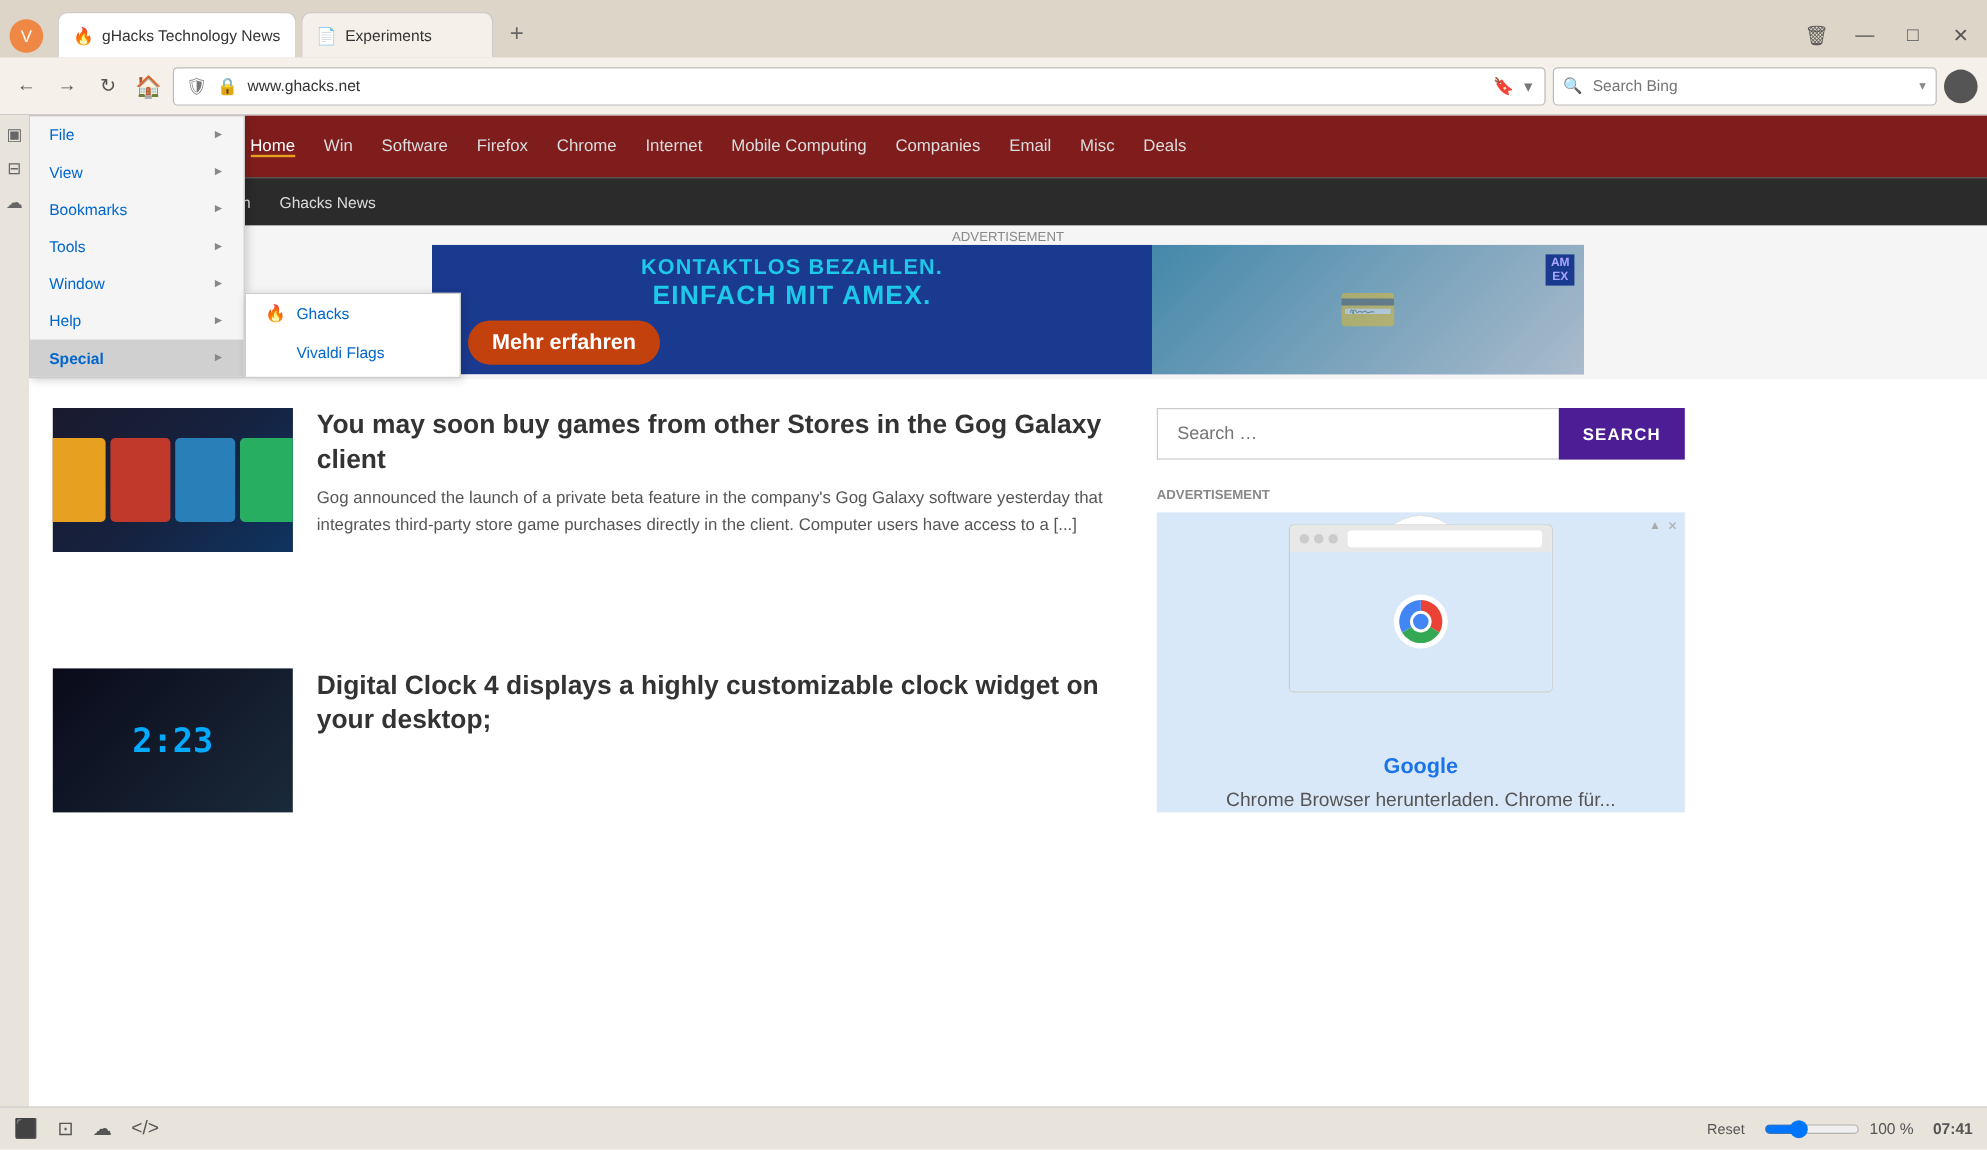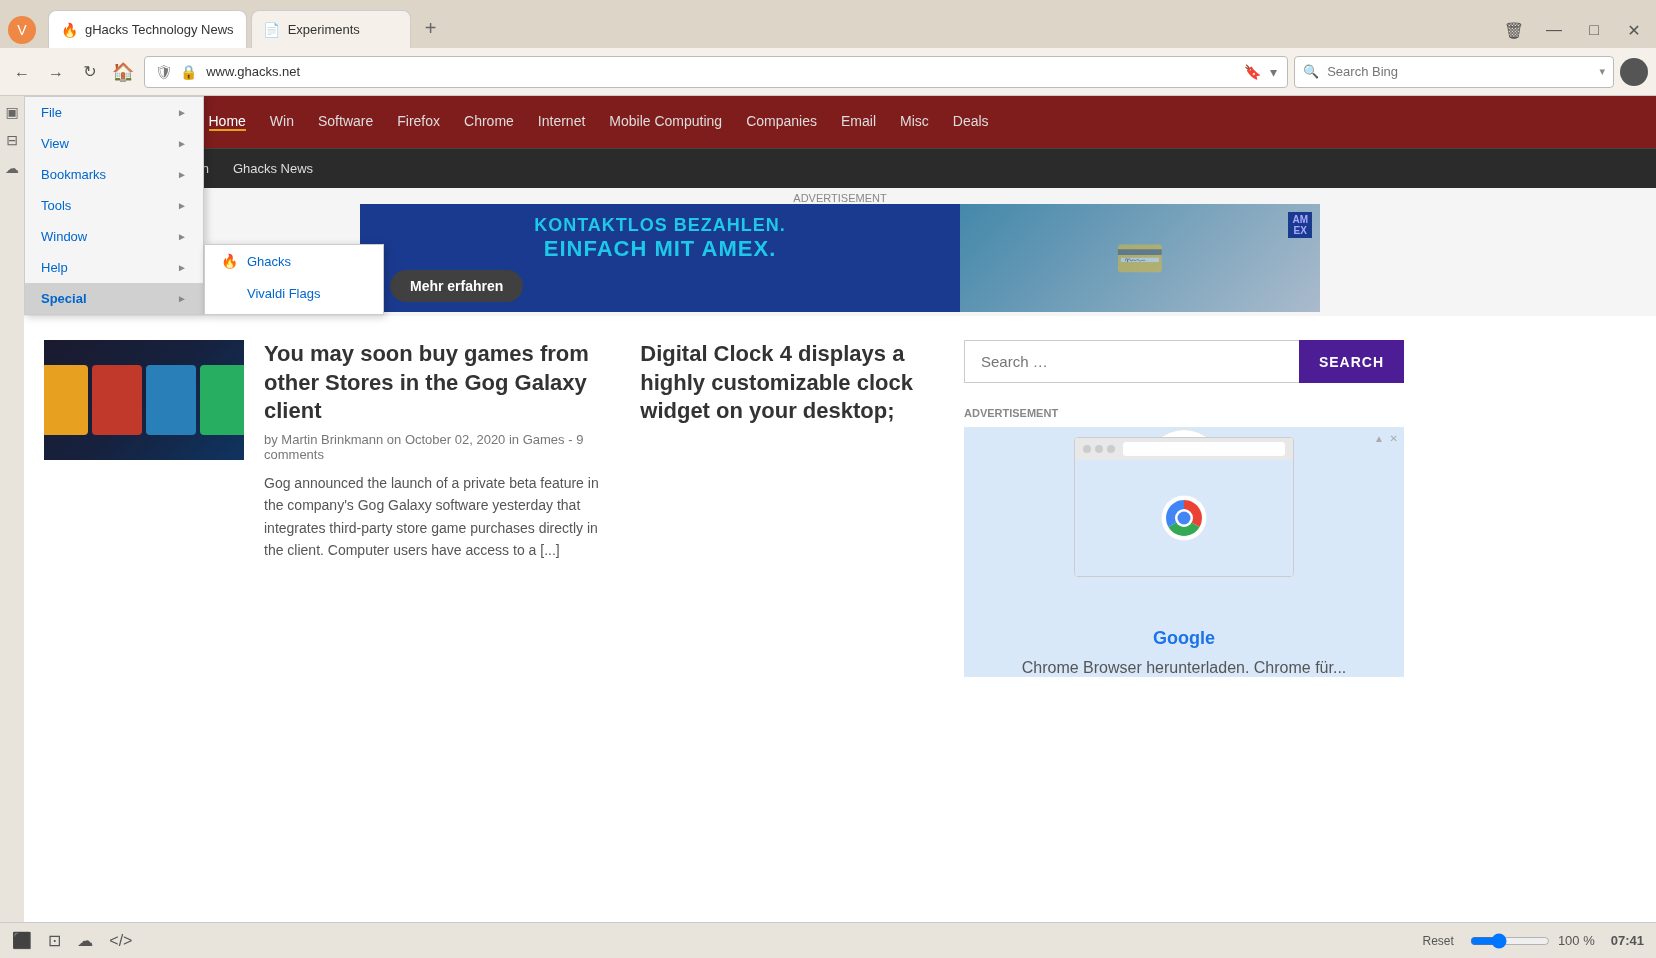--- a/index.html
+++ b/index.html
@@ -198,27 +198,27 @@
     .ad-left {
       background: #1a3a8f;
       flex: 1;
       display: flex;
       flex-direction: column;
       justify-content: center;
       padding: 20px 30px;
     }
     .ad-left h2 { color: #1ec8e8; font-size: 18px; font-weight: 900; letter-spacing: 1px; }
     .ad-left h3 { color: #1ec8e8; font-size: 22px; font-weight: 900; letter-spacing: 1px; }
-    .ad-btn { background: #404040; color: white; border: none; border-radius: 20px; padding: 8px 20px; font-size: 14px; font-weight: bold; cursor: pointer; margin-top: 8px; width: fit-content; }
+    .ad-btn { background: #c2410c; color: white; border: none; border-radius: 20px; padding: 8px 20px; font-size: 18px; font-weight: bold; cursor: pointer; margin-top: 8px; width: fit-content; }
     .ad-right { width: 360px; background: #3a5090; position: relative; overflow: hidden; }
     .ad-amex { position: absolute; top: 8px; right: 8px; background: #1a3a8f; color: #a8a8ff; font-size: 10px; padding: 2px 4px; font-weight: bold; }
 
     
     .main-content { display: flex; gap: 24px; padding: 24px 20px; max-width: 1400px; }
-    .articles { flex: 1; display: flex; gap: 32px; }
+    .articles { flex: 1; display: flex; flex-direction: column; gap: 32px; justify-content: space-between; }
     .article { display: flex; gap: 20px; }
     .article-thumb { width: 200px; height: 120px; flex-shrink: 0; overflow: hidden; background: #333; }
     .article-body { flex: 1; }
     .article-title { font-size: 22px; color: #333; font-weight: bold; line-height: 1.3; margin-bottom: 6px; }
     .article-meta { font-size: 13px; color: #777; margin-bottom: 10px; }
     .article-excerpt { font-size: 14px; color: #555; line-height: 1.6; }
 
     
     .sidebar-right { width: 440px; flex-shrink: 0; }
     .search-widget { display: flex; gap: 0; margin-bottom: 24px; }
@@ -437,26 +437,28 @@
                 <div style="position:absolute;top:0;left:0;right:0;bottom:0;background:linear-gradient(135deg,#1a1a2e 0%,#16213e 50%,#0f3460 100%);"></div>
                 <div style="position:relative;display:flex;gap:4px;padding:8px;">
                   <div style="width:50px;height:70px;background:#e8a020;border-radius:4px;"></div>
                   <div style="width:50px;height:70px;background:#c0392b;border-radius:4px;"></div>
                   <div style="width:50px;height:70px;background:#2980b9;border-radius:4px;"></div>
                   <div style="width:50px;height:70px;background:#27ae60;border-radius:4px;"></div>
                 </div>
               </div>
               <div class="article-body">
                 <h2 class="article-title">You may soon buy games from other Stores in the Gog Galaxy client</h2>
-                <p class="article-meta">by Martin Brinkmann on October 02, 2020 in Games - 9 comments</p>
                 <p class="article-excerpt">Gog announced the launch of a private beta feature in the company's Gog Galaxy software yesterday that integrates third-party store game purchases directly in the client. Computer users have access to a [...]</p>
               </div>
             </div>
 
             <div class="article">
+              <div class="article-thumb thumb-clock">
+                <span class="clock-display">2:23</span>
+              </div>
               <div class="article-body">
                 <h2 class="article-title">Digital Clock 4 displays a highly customizable clock widget on your desktop;</h2>
               </div>
             </div>
 
           </div>
 
           <div class="sidebar-right">
             <div class="search-widget">
               <input type="text" placeholder="Search …" style="">

